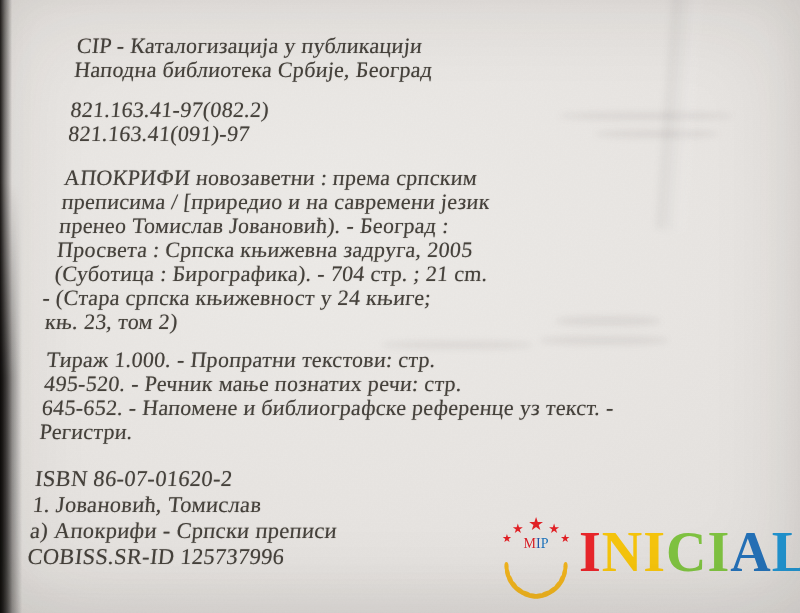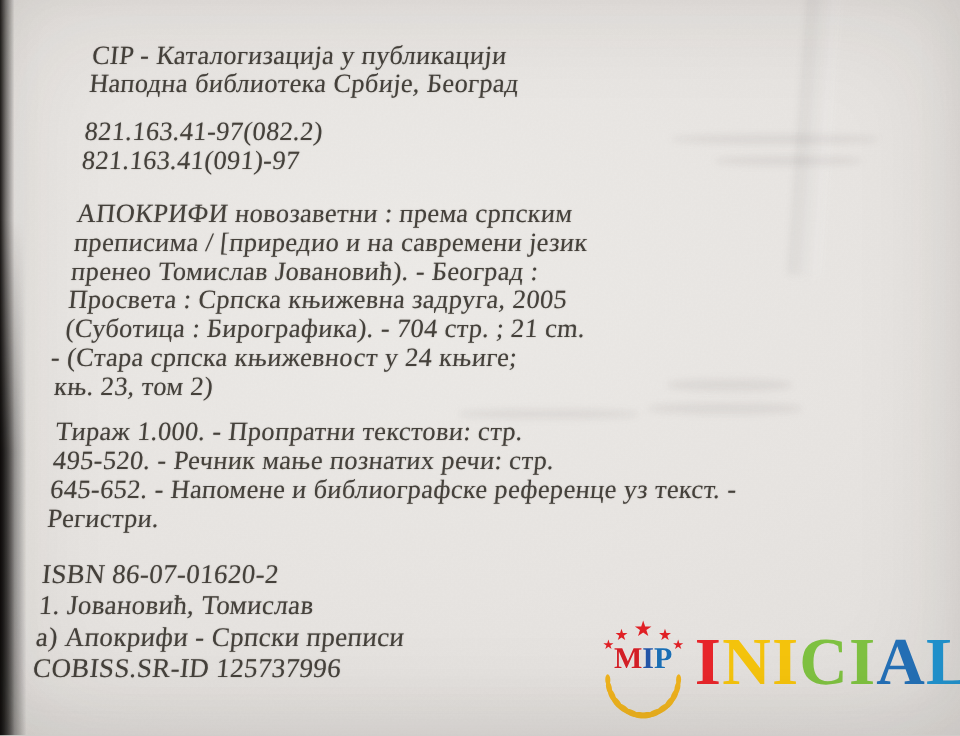--- a/index.html
+++ b/index.html
@@ -61,21 +61,21 @@
   .logo { position:absolute; left:501px; top:516px; display:flex; align-items:flex-start; gap:8px; }
   .emblem { position:relative; width:70px; height:84px; flex:0 0 auto; }
   .star { position:absolute; line-height:1; }
   .star.s1 { left:50%; top:-1px; transform:translateX(-50%); font-size:18px; }
   .star.s2 { left:11px; top:6px;  font-size:13px; }
   .star.s3 { right:11px; top:6px; font-size:13px; }
   .star.s4 { left:1px;  top:17px; font-size:11px; }
   .star.s5 { right:1px; top:17px; font-size:11px; }
   .mip {
     position:absolute; top:20px; left:50%; transform:translateX(-50%);
-    font-weight:bold; font-size:25px; line-height:1.1; white-space:nowrap;
+    font-weight:normal; font-size:14px; line-height:1.1; white-space:nowrap;
     text-shadow:0 0 1px rgba(255,255,255,0.8);
   }
   .wreath { position:absolute; bottom:0; left:50%; transform:translateX(-50%); display:block; }
   .wordmark {
     font-weight:bold; font-size:56px; line-height:1; letter-spacing:1px;
     margin-top:8px; white-space:nowrap;
   }
 </style>
 </head>
 <body>

